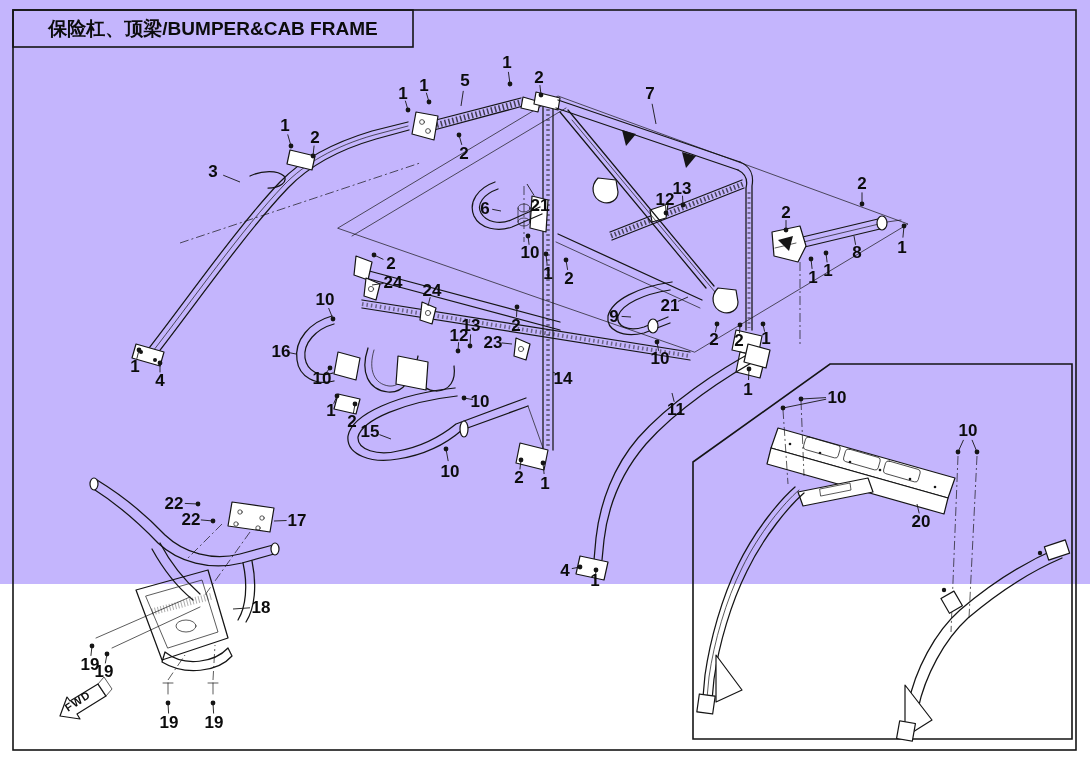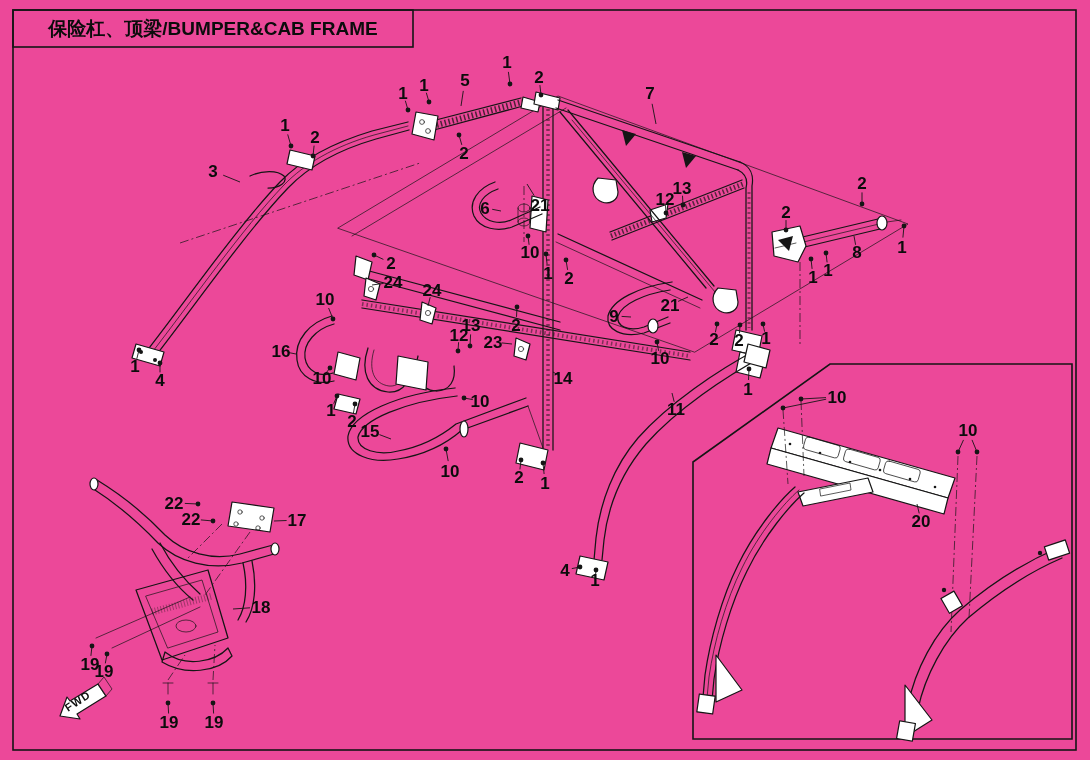--- a/index.html
+++ b/index.html
@@ -1,16 +1,16 @@
 <!DOCTYPE html>
 <html><head>
 <meta charset="utf-8">
 <style>
   html,body{margin:0;padding:0;background:#ffffff;width:1090px;height:760px;overflow:hidden;}
-  .page{position:relative;width:1090px;height:760px;background:#ec4899;font-family:"Liberation Sans",sans-serif;}
+  .page{position:relative;width:1090px;height:584px;background:#c4b5fd;font-family:"Liberation Sans",sans-serif;}
   svg{position:absolute;left:0;top:0;}
   .ln{fill:none;stroke:#151515;stroke-width:1.25;stroke-linecap:round;stroke-linejoin:round;}
   .th{fill:none;stroke:#151515;stroke-width:.7;stroke-linecap:round;}
   .bd{fill:none;stroke:#151515;stroke-width:1.6;}
   .dd{fill:none;stroke:#151515;stroke-width:.7;stroke-dasharray:9 3 2 3;}
   .hb{fill:none;stroke:#151515;}
   .solid{fill:#151515;stroke:none;}
   .wfill{fill:#ffffff;stroke:#151515;stroke-width:1.2;stroke-linejoin:round;}
   .callout-num{font-family:"Liberation Sans",sans-serif;font-weight:bold;font-size:17px;fill:#0c0c0c;}
   .title-text{font-family:"Liberation Sans","DejaVu Sans",sans-serif;font-weight:bold;font-size:19px;fill:#0c0c0c;}

